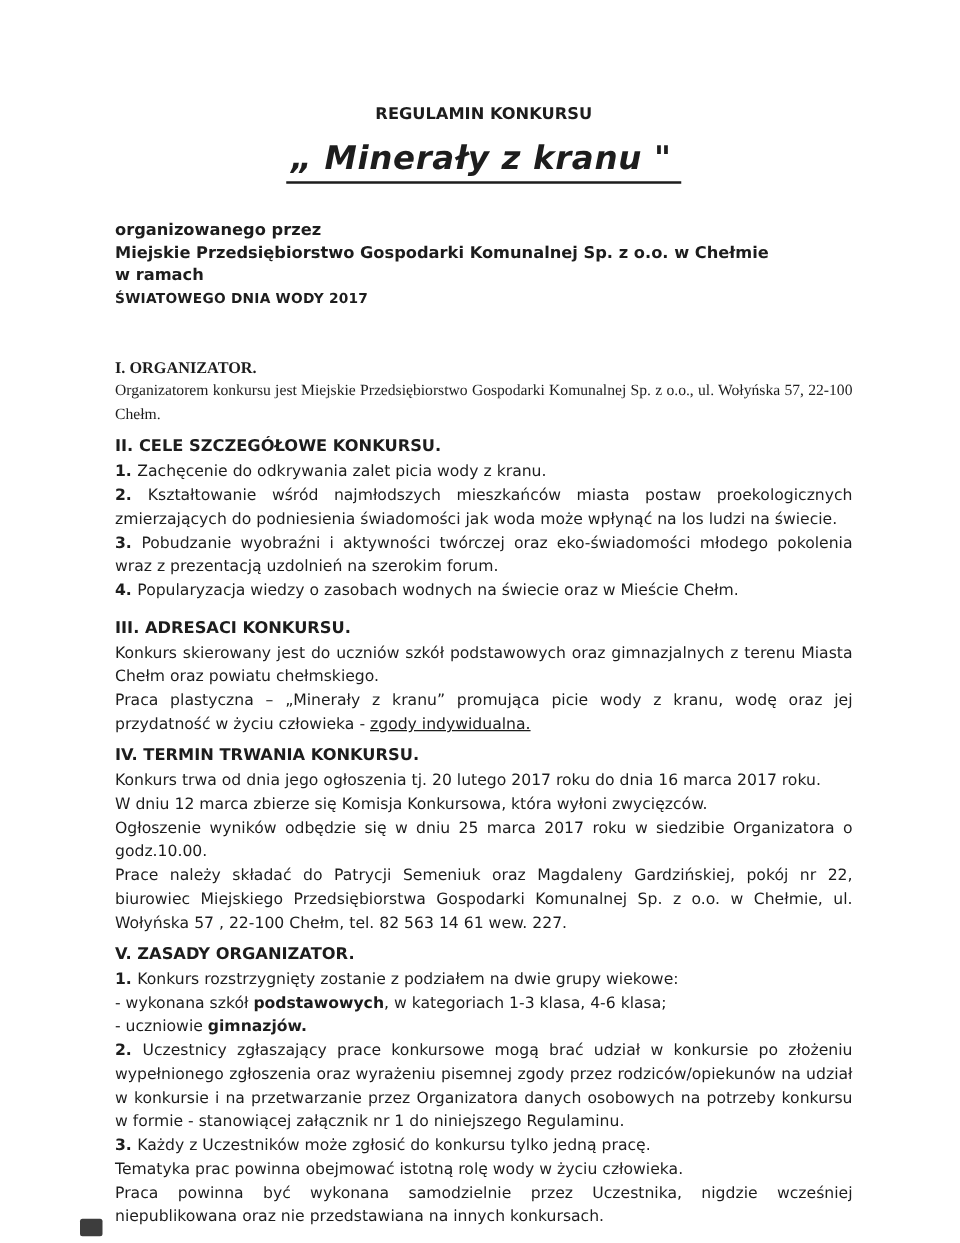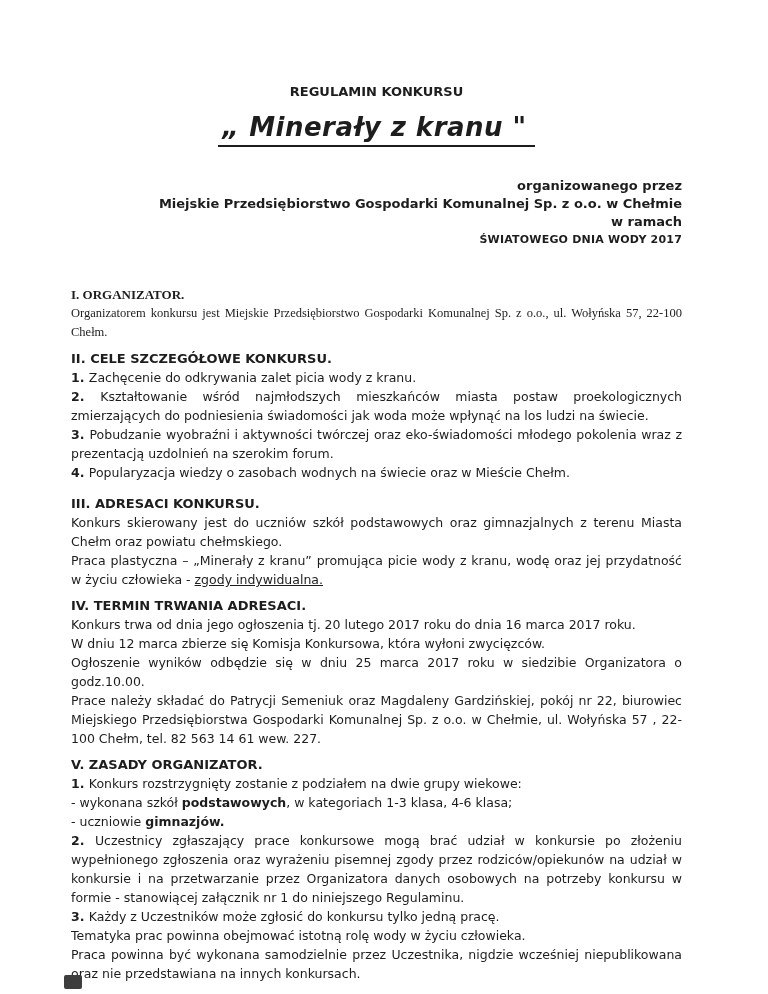--- a/index.html
+++ b/index.html
@@ -5,34 +5,34 @@
   html,body{margin:0;padding:0;}
   body{
     width:768px;height:994px;
     background:#ffffff;
     color:#1d1d1d;
     font-family:"DejaVu Sans","Liberation Sans",sans-serif;
     font-size:12.5px;
     position:relative;
     overflow:hidden;
   }
-  .page{padding:82px 86px 0 71px;}
+  .page{padding:82px 86px 0 92px;}
   .kicker{
     text-align:center;font-weight:bold;font-size:13px;line-height:19px;
   }
   .title-wrap{text-align:center;margin-top:9px;line-height:34px;}
   .doc-title{
     display:inline-block;
     font-size:26px;font-weight:bold;font-style:italic;
     border-bottom:2px solid #1d1d1d;
     padding:0 8px 1px 4px;
     letter-spacing:0.5px;
   }
   .org{
-    text-align:right;font-weight:bold;font-size:13px;line-height:18px;margin-top:28px;
+    text-align:left;font-weight:bold;font-size:13px;line-height:18px;margin-top:28px;
   }
   .org .big{font-size:11px;letter-spacing:0.2px;}
   .sec{margin-top:7px;}
   .sec.first{margin-top:36px;font-family:Liberation Serif, serif;}
   .sec.gap-lg{margin-top:12px;}
   .sec-heading{font-weight:bold;font-size:13px;line-height:19px;margin:0;}
   .para{margin:0;line-height:19px;text-align:justify;}
   .b{font-weight:bold;}
   .u{text-decoration:underline;}
   .artifact{
@@ -71,21 +71,21 @@
     <p class="para"><span class="b">4. </span><span>Popularyzacja wiedzy o zasobach wodnych na świecie oraz w Mieście Chełm.</span></p>
   </div>
 
   <div class="sec gap-lg">
     <p class="sec-heading">III. ADRESACI KONKURSU.</p>
     <p class="para"><span>Konkurs skierowany jest do uczniów szkół podstawowych oraz gimnazjalnych  z terenu Miasta Chełm oraz powiatu chełmskiego.</span></p>
     <p class="para"><span>Praca plastyczna – „Minerały z kranu” promująca picie wody z kranu, wodę oraz jej przydatność w życiu człowieka - </span><span class="u">zgody indywidualna.</span></p>
   </div>
 
   <div class="sec">
-    <p class="sec-heading">IV. TERMIN TRWANIA ADRESACI.</p>
+    <p class="sec-heading">IV. TERMIN TRWANIA KONKURSU.</p>
     <p class="para"><span>Konkurs trwa od dnia jego ogłoszenia tj. 20 lutego 2017 roku do dnia 16 marca 2017 roku.</span></p>
     <p class="para"><span>W dniu 12 marca zbierze się Komisja Konkursowa, która wyłoni zwycięzców.</span></p>
     <p class="para"><span>Ogłoszenie wyników odbędzie się w dniu 25 marca 2017 roku w siedzibie Organizatora o godz.10.00.</span></p>
     <p class="para"><span>Prace należy składać do Patrycji Semeniuk oraz Magdaleny Gardzińskiej, pokój nr 22, biurowiec Miejskiego Przedsiębiorstwa  Gospodarki Komunalnej Sp. z o.o. w Chełmie, ul. Wołyńska 57 , 22-100 Chełm, tel. 82 563 14 61 wew. 227.</span></p>
   </div>
 
   <div class="sec">
     <p class="sec-heading">V. ZASADY ORGANIZATOR.</p>
     <p class="para"><span class="b">1. </span><span>Konkurs rozstrzygnięty zostanie z podziałem na dwie grupy wiekowe:</span></p>
     <p class="para"><span>- wykonana szkół </span><span class="b">podstawowych</span><span>, w kategoriach 1-3 klasa, 4-6 klasa;</span></p>

